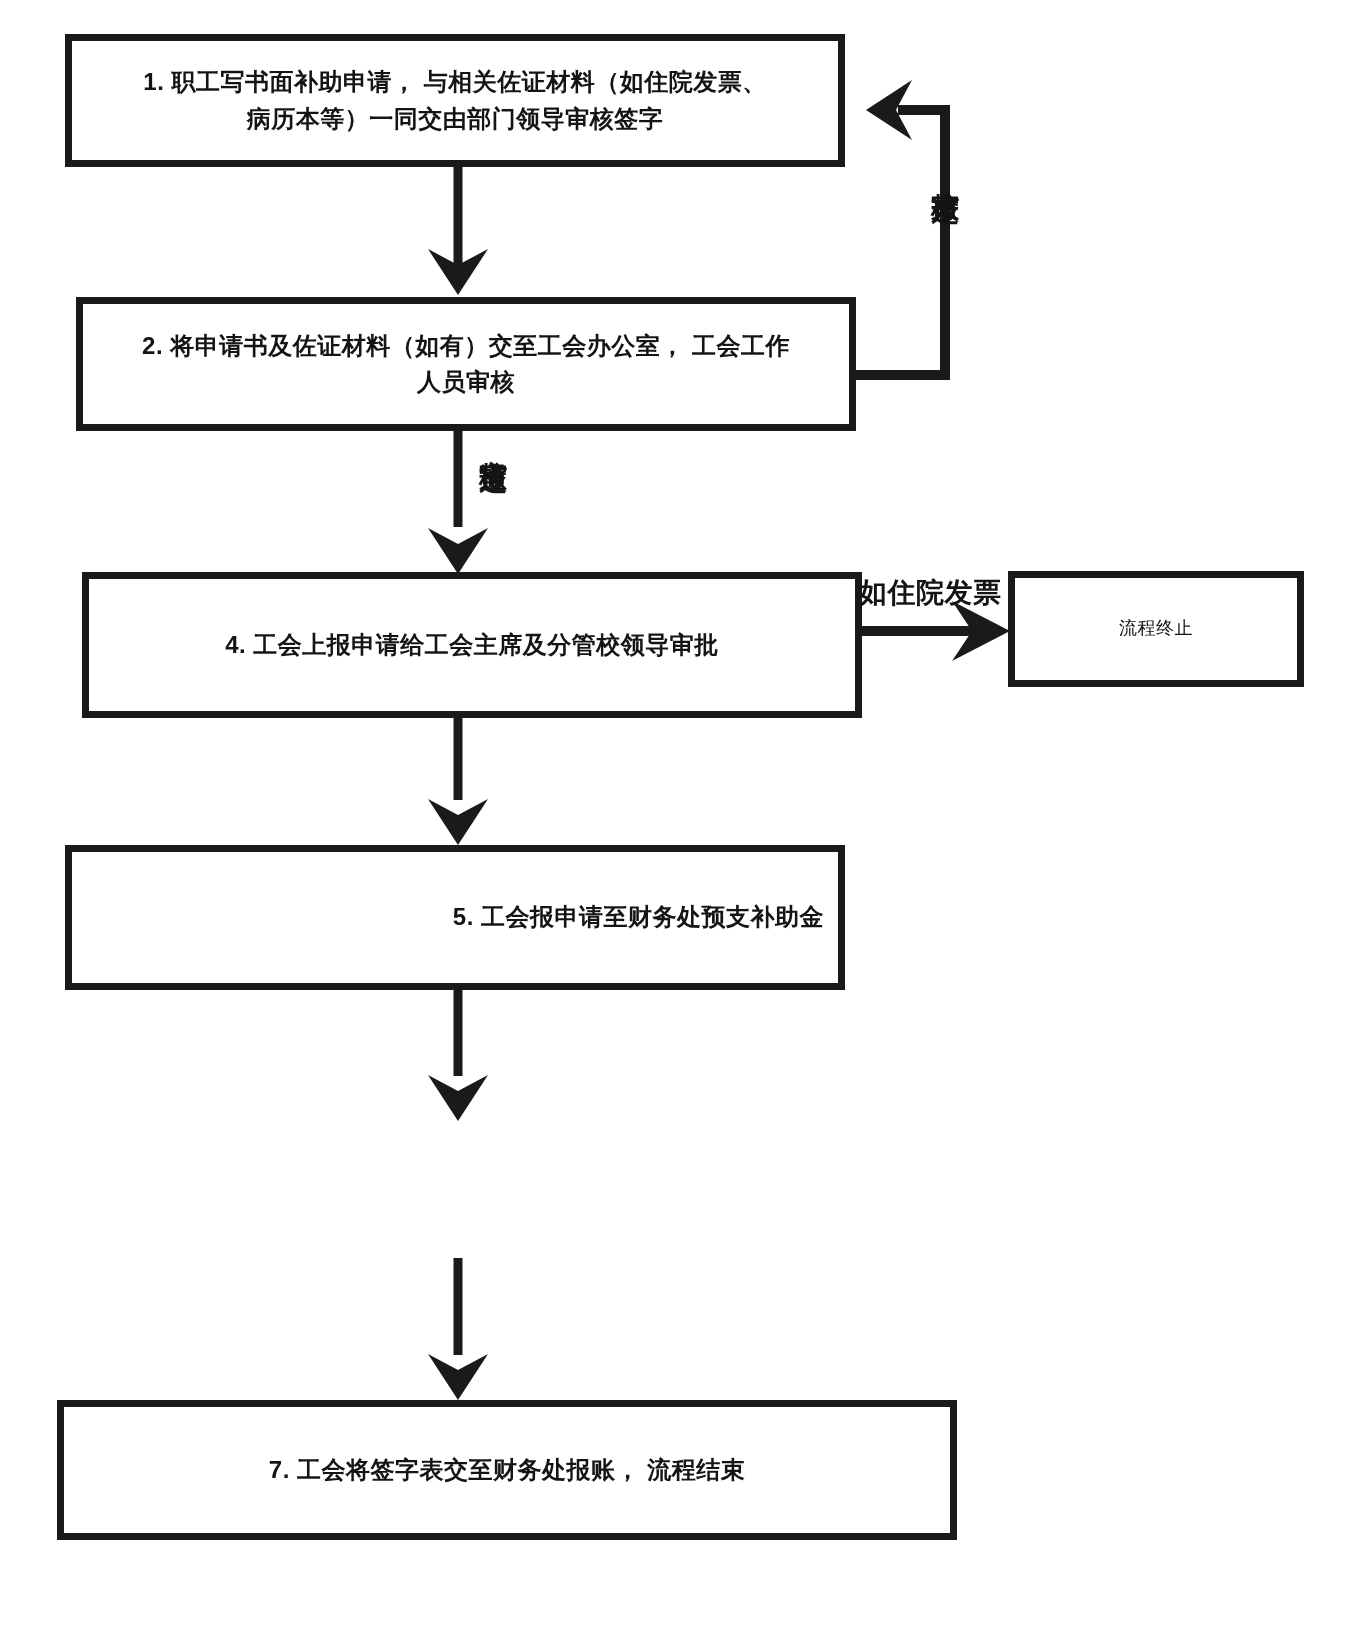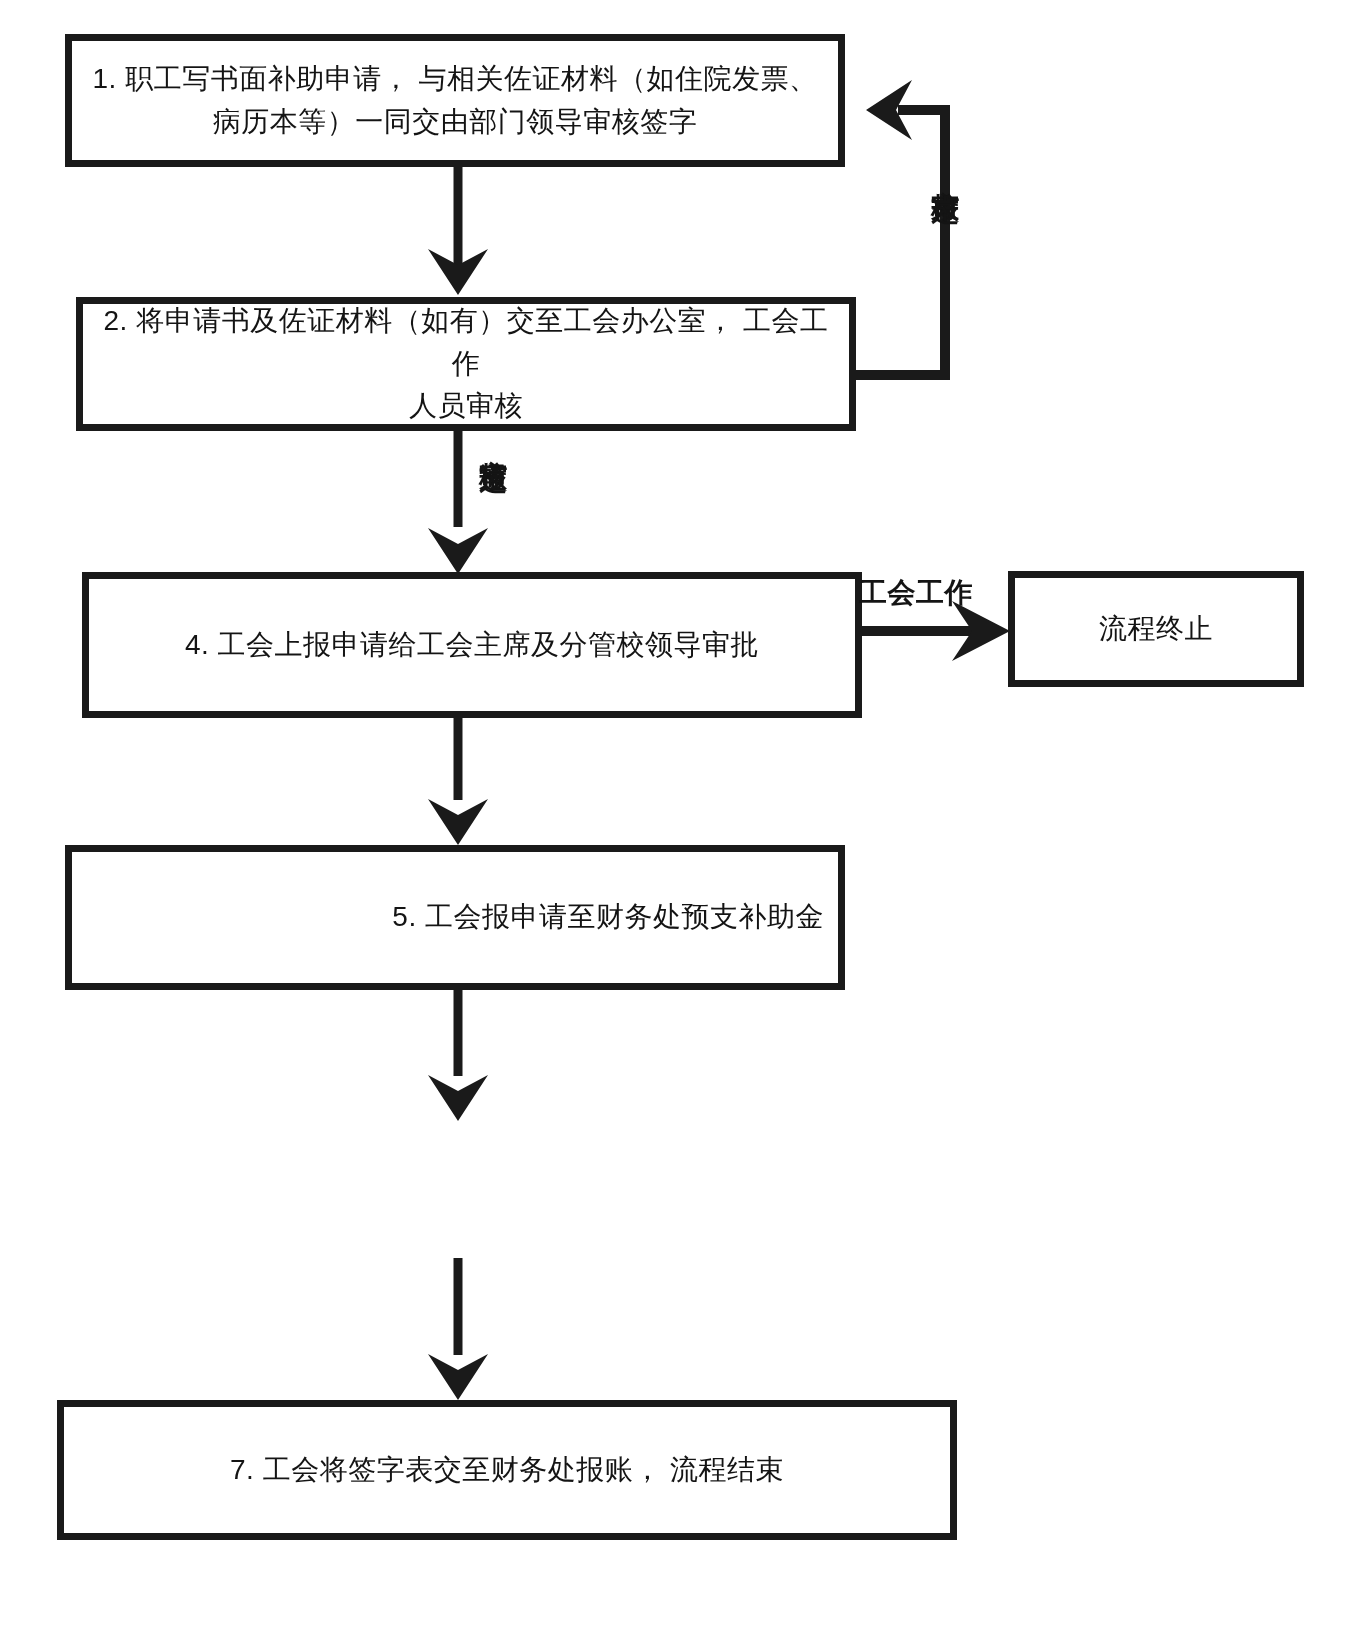--- a/index.html
+++ b/index.html
@@ -18,38 +18,38 @@
     position:absolute;
     box-sizing:border-box;
     border:7px solid #1a1a1a;
     background:#ffffff;
     display:flex;
     align-items:center;
     justify-content:center;
     text-align:center;
   }
   .node .label{
-    font-size:28px;
-    font-weight:400;
+    font-size:24px;
+    font-weight:700;
     color:#141414;
     line-height:1.52;
     letter-spacing:0.5px;
     padding:0 14px;
     white-space:pre-line;
   }
   
   #node-1{left:65px;  top:34px;   width:780px; height:133px;}
   #node-2{left:76px;  top:297px;  width:780px; height:134px;}
   #node-4{left:82px;  top:572px;  width:780px; height:146px;}
   #node-5{left:65px;  top:845px;  width:780px; height:145px;justify-content:flex-end;}
   #node-6{left:65px;  top:1121px; width:780px; height:137px;}
   #node-7{left:57px;  top:1400px; width:900px; height:140px;}
   
   #node-terminate{left:1008px; top:571px; width:296px; height:116px;}
-  #node-terminate .label{font-size:28px;font-weight:500;}
+  #node-terminate .label{font-size:18px;font-weight:500;}
 
   
   #edges{
     position:absolute;
     left:0; top:0;
     width:1355px;
     height:1627px;
     pointer-events:none;
   }
 
@@ -142,15 +142,15 @@
   </div>
 
   <div class="node" id="node-terminate">
     <span class="label">流程终止</span>
   </div>
 
   <div class="edge-label vertical" id="label-reject">审核未过</div>
 
   <div class="edge-label vertical" id="label-pass">审核通过</div>
 
-  <div class="edge-label" id="label-approve-reject">工会工作</div>
+  <div class="edge-label" id="label-approve-reject">如住院发票</div>
 
 </div>
 
 </body></html>

